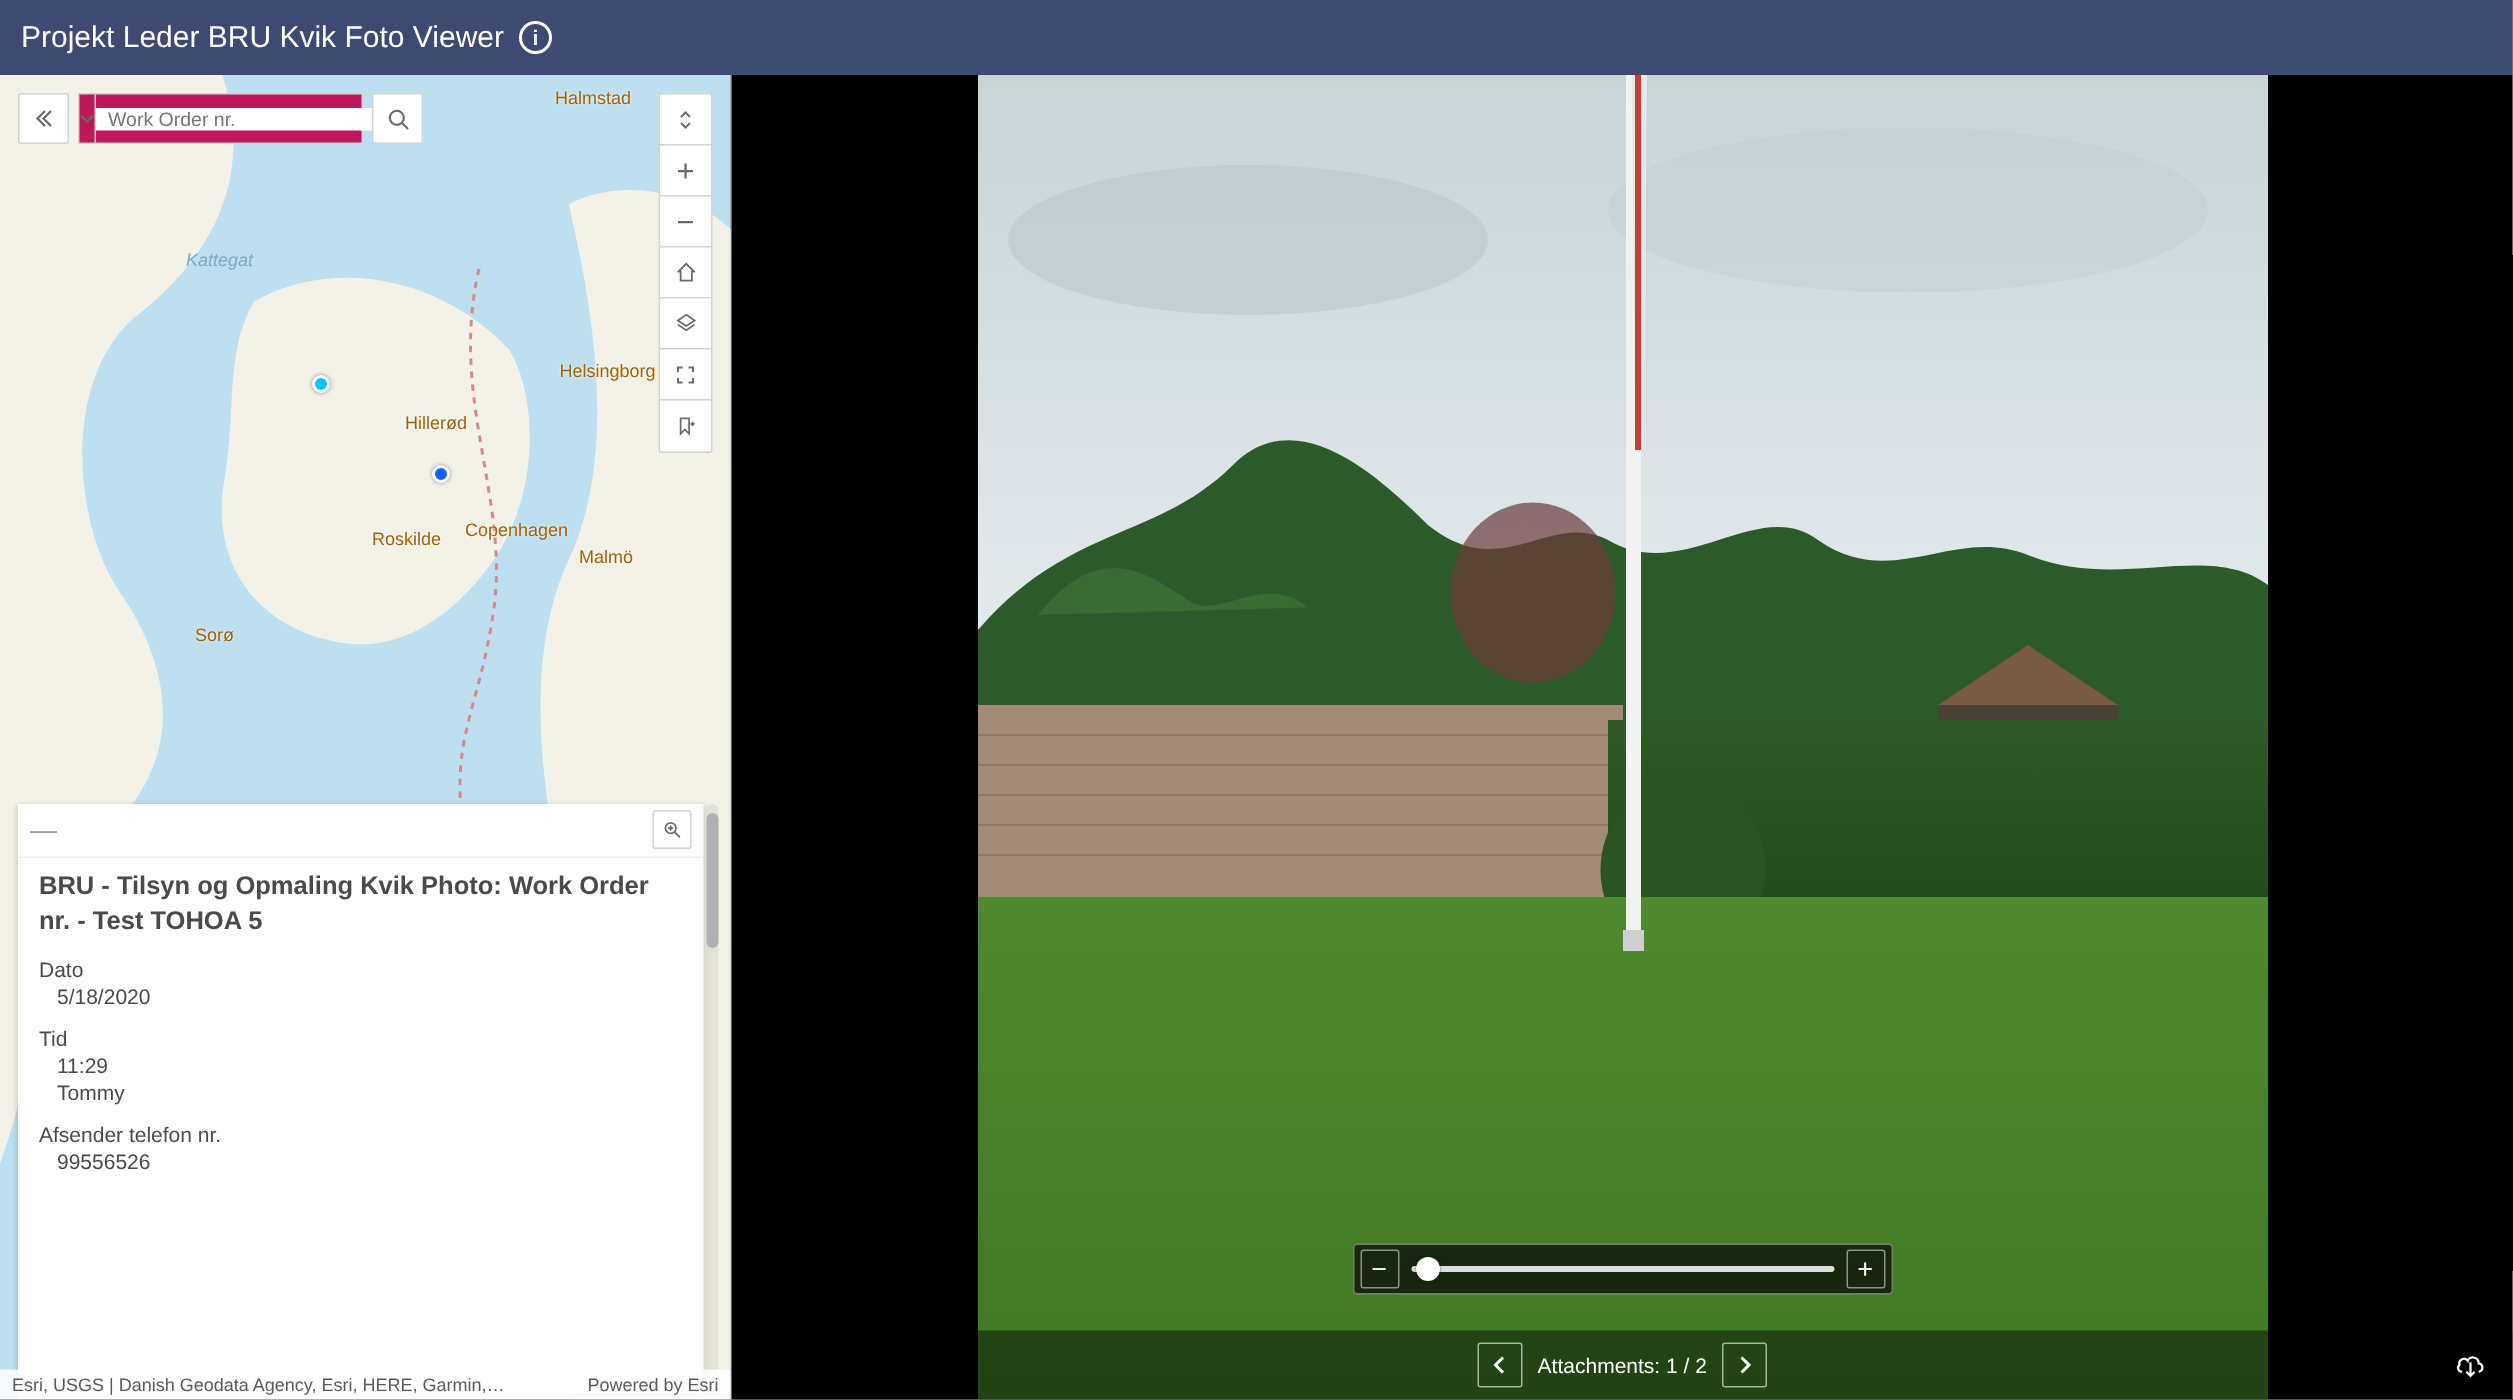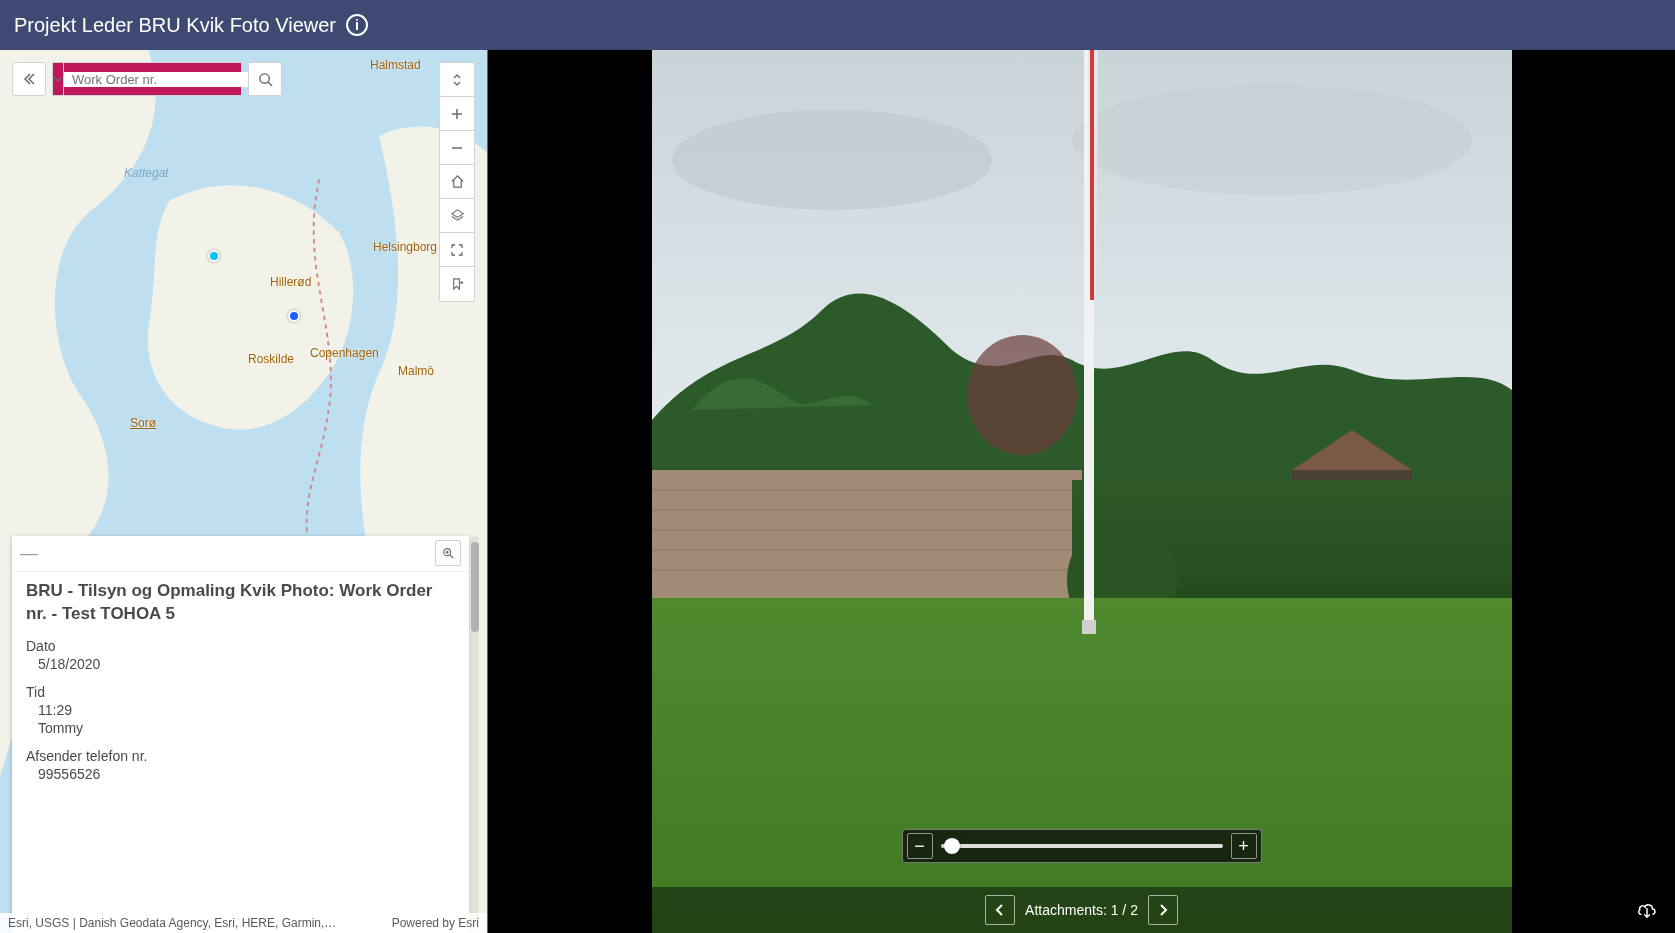--- a/index.html
+++ b/index.html
@@ -114,23 +114,23 @@
           <path d="M320,120 C300,200 340,260 330,330 C320,395 300,410 310,470" fill="none" stroke="#d38a8a" stroke-width="2" stroke-dasharray="4 4"></path>
         </svg>
       </div>
 
       <div class="sea-label" style="left:124px;top:116px">Kattegat</div>
       <div id="city-labels">
           <div class="city-label" style="left: 370px; top: 8px;">Halmstad</div>
           <div class="city-label" style="left: 342px; top: 190px; margin-left: 31px;">Helsingborg</div>
           <div class="city-label" style="left: 270px; top: 225px;">Hillerød</div>
           <div class="city-label" style="left: 310px; top: 296px;">Copenhagen</div>
-          <div class="city-label" style="left: 398px; top: 314px;">Malmö</div>
+          <div class="city-label" style="left: 386px; top: 314px;">Malmö</div>
           <div class="city-label" style="left: 248px; top: 302px;">Roskilde</div>
-          <div class="city-label" style="left: 130px; top: 366px; text-decoration: underline;">Sorø</div>
+          <div class="city-label" style="left: 130px; top: 366px;">Sorø</div>
         </div>
       <div id="map-markers">
           <div class="marker sel" style="left: 208px; top: 200px;"></div>
           <div class="marker other" style="left: 288px; top: 260px;"></div>
         </div>
 
       <div class="search-row">
         <div class="sq-btn">
           <svg width="14" height="14" viewBox="0 0 14 14">
               <path d="M8 2 L3 7 L8 12 M12 2 L7 7 L12 12" fill="none" stroke="currentColor" stroke-width="1.5"></path>

